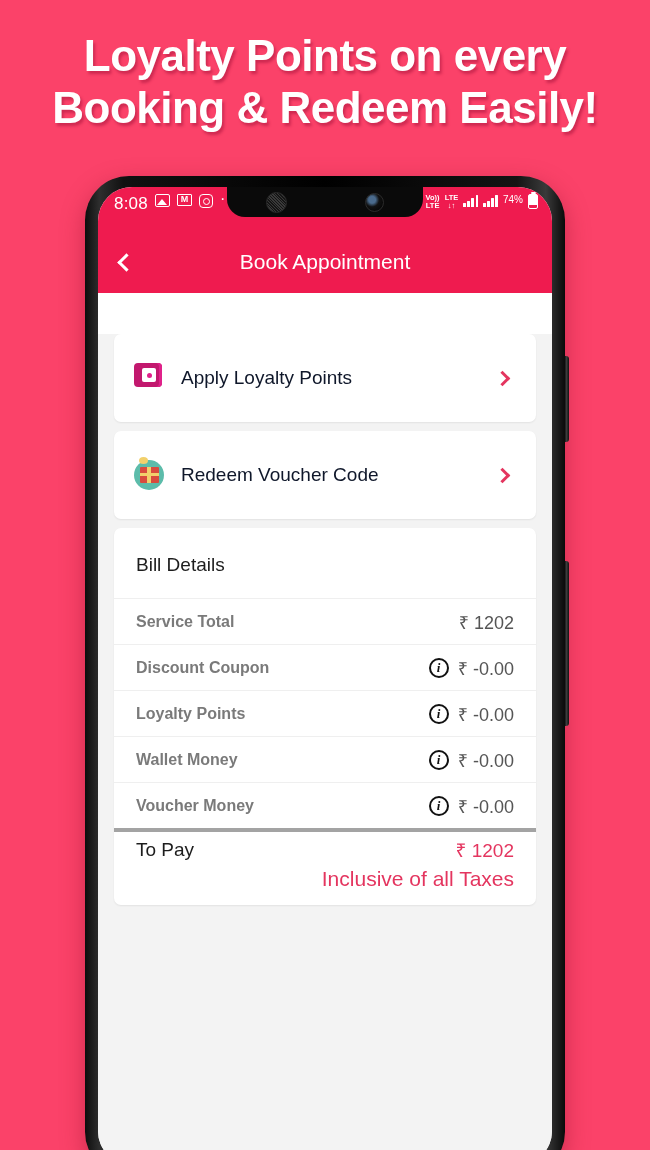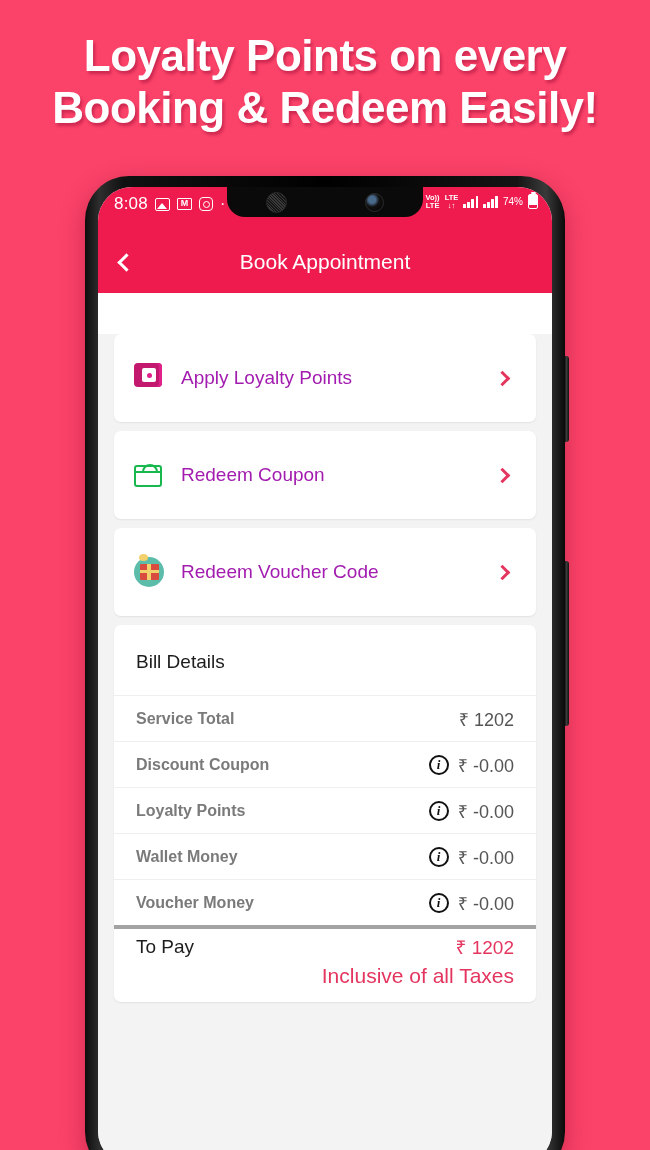--- a/index.html
+++ b/index.html
@@ -58,21 +58,21 @@
   
   .statusbar {
     position: relative;
     height: 44px;
     background: #ef1b4f;
     display: flex;
     align-items: flex-start;
     padding: 7px 14px 0 16px;
     color: #fff;
   }
-  .sb-left, .sb-right { display: flex; align-items: center; gap: 7px; }
+  .sb-left, .sb-right { display: flex; gap: 7px; }
   .sb-right { margin-left: auto; gap: 5px; }
   .sb-time { font-size: 17px; font-weight: 500; letter-spacing: .2px; }
   .sb-dots { font-size: 16px; letter-spacing: 1px; opacity: .95; line-height: 10px; }
 
   .notch {
     position: absolute;
     top: 0; left: 50%;
     transform: translateX(-50%);
     width: 196px; height: 30px;
     background: #0a0a0a;
@@ -172,21 +172,21 @@
   }
 
   .opt-row {
     display: flex;
     align-items: center;
     height: 88px;
     padding: 0 22px 0 20px;
   }
   .opt-label {
     font-size: 19px;
-    color: #a21caf;
+    color: #0f172a;
     margin-left: 17px;
     flex: 1;
   }
   .chev-right {
     width: 11px; height: 11px;
     border-right: 3px solid #e4355f; border-top: 3px solid #e4355f;
     transform: rotate(45deg);
     margin-right: 6px;
   }
 
@@ -350,31 +350,20 @@
         <div class="opt-row">
           <div class="opt-icon">
             <div class="icon-loyalty"></div>
           </div>
           <div class="opt-label">Apply Loyalty Points</div>
           <div class="chev-right"></div>
         </div>
       </div>
 
 
-      <div class="card">
-        <div class="opt-row">
-          <div class="opt-icon">
-            <div class="icon-coupon">
-                <span class="coupon-bow"></span>
-              </div>
-          </div>
-          <div class="opt-label">Redeem Coupon</div>
-          <div class="chev-right"></div>
-        </div>
-      </div>
 
       <div class="card">
         <div class="opt-row">
           <div class="opt-icon">
             <div class="icon-voucher">
                 <span class="vbow"></span>
                 <span class="vbox"></span>
               </div>
           </div>
           <div class="opt-label">Redeem Voucher Code</div>

